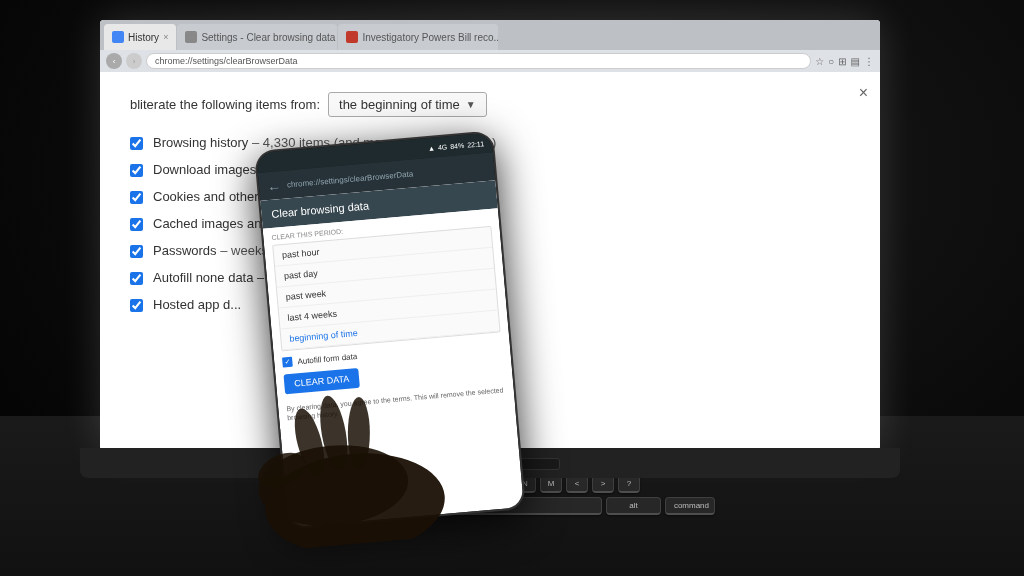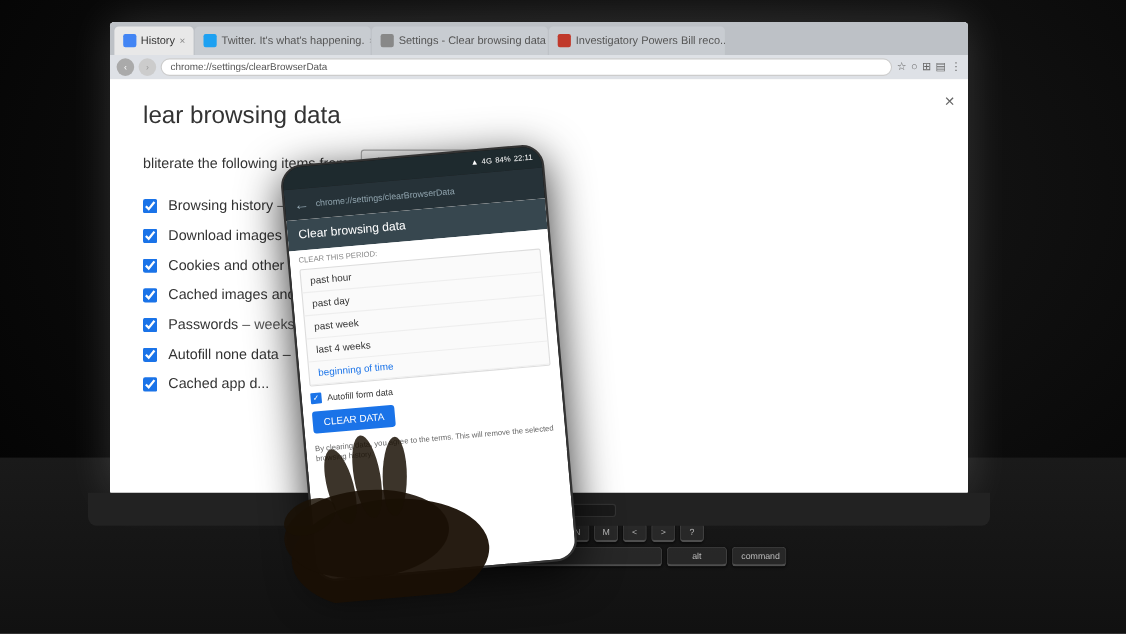--- a/index.html
+++ b/index.html
@@ -512,25 +512,20 @@
 
   <div class="browser-chrome">
 
     <div class="browser-tabs">
       <div class="browser-tab active">
         <div class="tab-favicon blue"></div>
         <span>History</span>
         <span class="tab-close">×</span>
       </div>
       <div class="browser-tab inactive">
-        <div class="tab-favicon bird"></div>
-        <span>Twitter. It's what's happening.</span>
-        <span class="tab-close">×</span>
-      </div>
-      <div class="browser-tab inactive">
         <div class="tab-favicon settings"></div>
         <span>Settings - Clear browsing data ×</span>
       </div>
       <div class="browser-tab inactive">
         <div class="tab-favicon gov"></div>
         <span>Investigatory Powers Bill reco...</span>
 
       </div>
     </div>
 
@@ -546,23 +541,20 @@
         <span class="toolbar-icon">⊞</span>
         <span class="toolbar-icon">▤</span>
         <span class="toolbar-icon">⋮</span>
       </div>
     </div>
   </div>
 
   <div class="dialog-content">
     <span class="dialog-close">×</span>
 
-    <h1 class="dialog-title">
-      <span>lear browsing data</span>
-    </h1>
 
     <div class="obliterate-row">
       <span>bliterate the following items from:</span>
       <div class="time-dropdown">
         <span>the beginning of time</span>
         <span class="dropdown-arrow">▼</span>
       </div>
     </div>
 
     <div class="checkbox-row">
@@ -584,21 +576,21 @@
     <div class="checkbox-row">
       <input type="checkbox" checked="" style="">
       <span class="item-label">Passwords <span class="item-meta">– weeks</span></span>
     </div>
     <div class="checkbox-row">
       <input type="checkbox" checked="" style="">
       <span class="item-label">Autofill none data –</span>
     </div>
     <div class="checkbox-row">
       <input type="checkbox" checked="" style="">
-      <span class="item-label">Cached app d...</span>
+      <span class="item-label">Hosted app d...</span>
     </div>
   </div>
 </div>
 
 <div class="laptop-base"></div>
 <div class="laptop-trackpad"></div>
 
 <div class="phone-container">
 
   <div class="hand-overlay">

